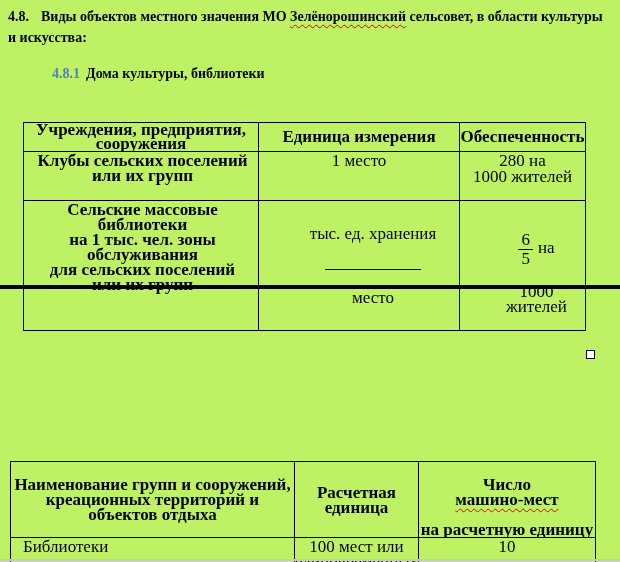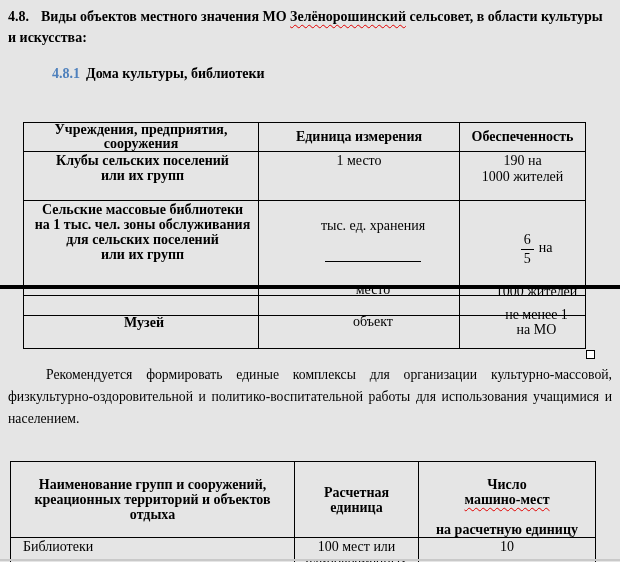--- a/index.html
+++ b/index.html
@@ -1,31 +1,31 @@
 <!DOCTYPE html>
 <html lang="ru" style="--blue: #4F81BD; --red: #E00000;"><head>
 <meta charset="utf-8">
 <style>
   :root { --blue:#4F81BD; --red:#E00000; }
   html,body { margin:0; padding:0; background:#fff; }
   .doc {
     position:relative; width:620px; height:562px; overflow:hidden;
-    background:#e5e5e5; color:#000;
+    background:#bef264; color:#000;
     font-family:"Liberation Serif","DejaVu Serif",serif;
   }
   
   .h-main { position:absolute; top:6px; left:8px; width:608px;
             font-weight:bold; font-size:14px; line-height:21px; }
   .h-main .num { margin-right:12px; }
   .h-sub { position:absolute; top:66px; left:52px; font-weight:bold; font-size:14px; }
   .h-sub .num { color:var(--blue); margin-right:6px; }
   .intro { position:absolute; top:87px; left:44px; font-size:13.5px; }
 
   
-  table { border-collapse:collapse; table-layout:fixed; font-size:14px; }
+  table { border-collapse:collapse; table-layout:fixed; font-size:17px; }
   th,td { border:1px solid #000; padding:0; vertical-align:top;
           white-space:pre-line; overflow:hidden; }
   th { font-weight:bold; text-align:center; vertical-align:middle; }
 
   
   .t1 { position:absolute; top:122px; left:23px; width:562px; }
   .t1 th { line-height:14px; height:28px; }
   .t1 .r1 td { height:47px; }
   .t1 .r2 td { height:85px; }
   .cell-left { text-align:center; padding:1px 4px 0 7px; line-height:15px;font-weight:bold; }
@@ -99,21 +99,21 @@
 сооружения</th>
         <th>Единица измерения</th>
         <th>Обеспеченность</th>
       </tr>
     </thead>
     <tbody>
       <tr class="r1">
         <td class="cell-left">Клубы сельских поселений
 или их групп</td>
         <td class="cell-ctop">1 место</td>
-        <td class="cell-ctop">190 на
+        <td class="cell-ctop">280 на
 1000 жителей</td>
       </tr>
       <tr class="r2">
         <td class="cell-left">Сельские массовые библиотеки
 на 1 тыс. чел. зоны обслуживания
 для сельских поселений
 или их групп</td>
         <td class="cell-cmid">
           <div>тыс. ед. хранения</div>
           <div class="frac-line"></div>
@@ -124,40 +124,24 @@
             <span class="prov-frac"><span class="fn">6</span><span class="fd">5</span></span><span>на</span>
           </div>
           <div>1000 жителей</div>
         </td>
       </tr>
     </tbody>
   </table>
 
   <div class="thick-line"></div>
 
-  <table class="tm">
-    <colgroup>
-        <col style="width:235px">
-        <col style="width:201px">
-        <col style="width:126px">
-      </colgroup>
-    <tbody>
-      <tr>
-        <td class="cell-left">Музей</td>
-        <td class="cell-cmid">объект</td>
-        <td class="cell-cmid">не менее 1
-на МО</td>
-      </tr>
-    </tbody>
-  </table>
 
   <div class="resize-handle"></div>
 
   <div class="paras">
-    <p>Рекомендуется формировать единые комплексы для организации культурно-массовой, физкультурно-оздоровительной и политико-воспитательной работы для использования учащимися и населением.</p>
   </div>
 
   <table class="t2">
     <colgroup>
         <col style="width:284px">
         <col style="width:124px">
         <col style="width:177px">
       </colgroup>
     <thead>
       <tr>

